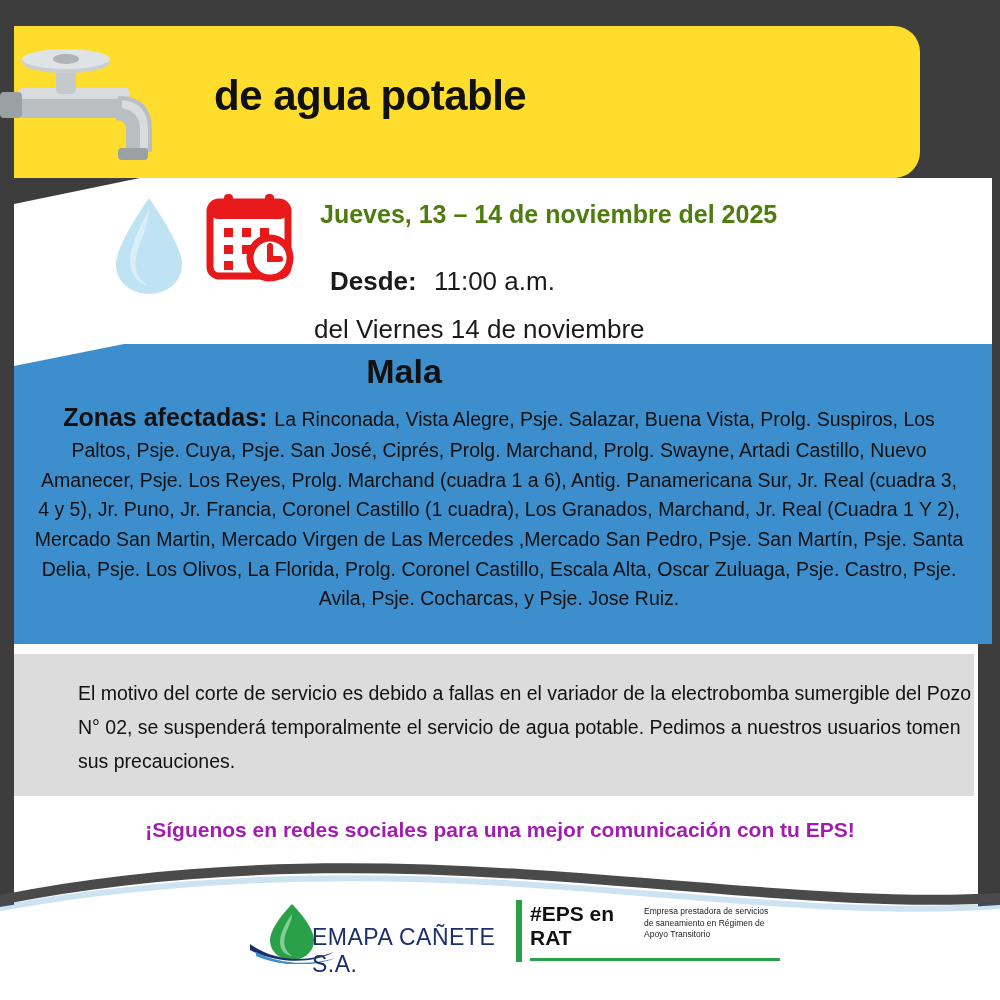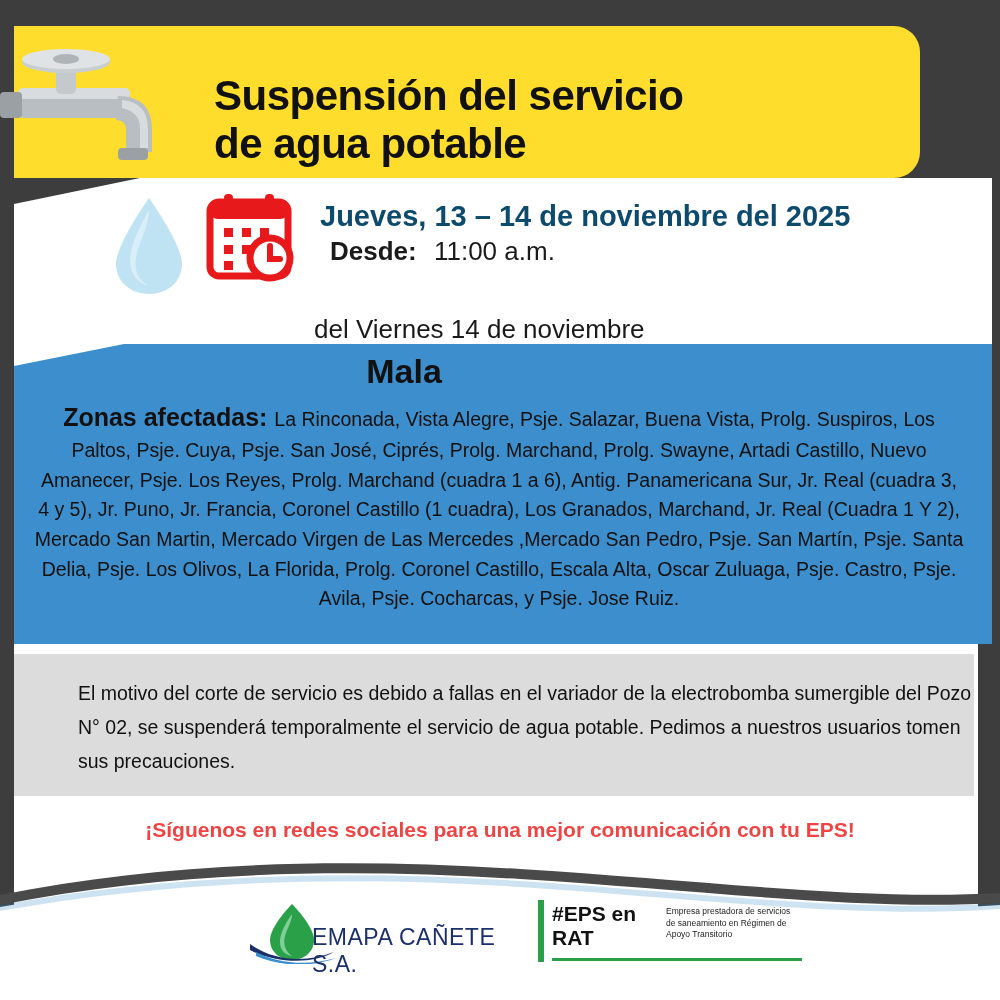--- a/index.html
+++ b/index.html
@@ -98,35 +98,35 @@
     position: absolute;
     left: 206px;
     top: 192px;
     width: 92px;
     height: 92px;
   }
   .date-line {
     position: absolute;
     left: 320px;
     top: 200px;
-    font-size: 29px;
-    font-weight: bold;
-    color: #0c4a6e;
+    font-size: 25px;
+    font-weight: bold;
+    color: #4d7c0f;
   }
   .time-row {
     position: absolute;
     left: 314px;
     font-size: 26px;
     color: #1a1a1a;
   }
   .time-row .lbl { font-weight: bold; margin-left: 16px; }
   .time-row.r1 { top: 236px; }
   .time-row.r2 { top: 276px; }
   .time-row.r3 { top: 314px; }
-  .time-val { display: inline-block; margin-left: 10px; }
+  .time-val { display: inline-block; margin-left: 10px; margin-top: 30px; }
 
   
   .blue-block {
     position: absolute;
     left: 14px;
     top: 344px;
     width: 978px;
     height: 300px;
     background: #3d8ecc;
   }
@@ -185,21 +185,21 @@
 
   
   .follow {
     position: absolute;
     left: 0;
     top: 818px;
     width: 1000px;
     text-align: center;
     font-size: 21px;
     font-weight: bold;
-    color: #ef4444;
+    color: #a21caf;
   }
 
   
   .swoosh {
     position: absolute;
     left: 0;
     bottom: 0;
     width: 1000px;
     height: 145px;
   }
@@ -216,21 +216,21 @@
     position: absolute;
     left: 64px;
     top: 22px;
     font-size: 23px;
     font-weight: normal;
     color: #1b2f6b;
     letter-spacing: 0.5px;
   }
   .logo-eps {
     position: absolute;
-    left: 538px;
+    left: 516px;
     bottom: 32px;
     width: 268px;
     height: 72px;
     padding-left: 43px;
   }
   .eps-green {
     position: absolute;
     left: 0; top: 4px;
     width: 6px; height: 62px;
     background: #2aa148;
@@ -266,21 +266,20 @@
 <body>
 
 <div class="poster">
 
   <div class="top-dark"></div>
   <div class="bar-left"></div>
   <div class="bar-right"></div>
 
   <div class="header">
     <div class="header-title">
-      <div>Suspensión del servicio</div>
       <div>de agua potable</div>
     </div>
   </div>
 
   <svg class="faucet" viewBox="0 0 190 150">
     <rect x="18" y="52" width="112" height="30" rx="6" fill="#b9bec2"></rect>
     <rect x="18" y="52" width="112" height="11" rx="5" fill="#d8dcdf"></rect>
     <path d="M118 60 q34 0 34 34 v22 h-26 v-22 q0-10 -10-10 z" fill="#b9bec2"></path>
     <path d="M122 64 q26 2 26 30 v18 h-8 v-20 q0-16 -18-20 z" fill="#d8dcdf"></path>
     <rect x="118" y="112" width="30" height="12" rx="4" fill="#9aa0a4"></rect>

